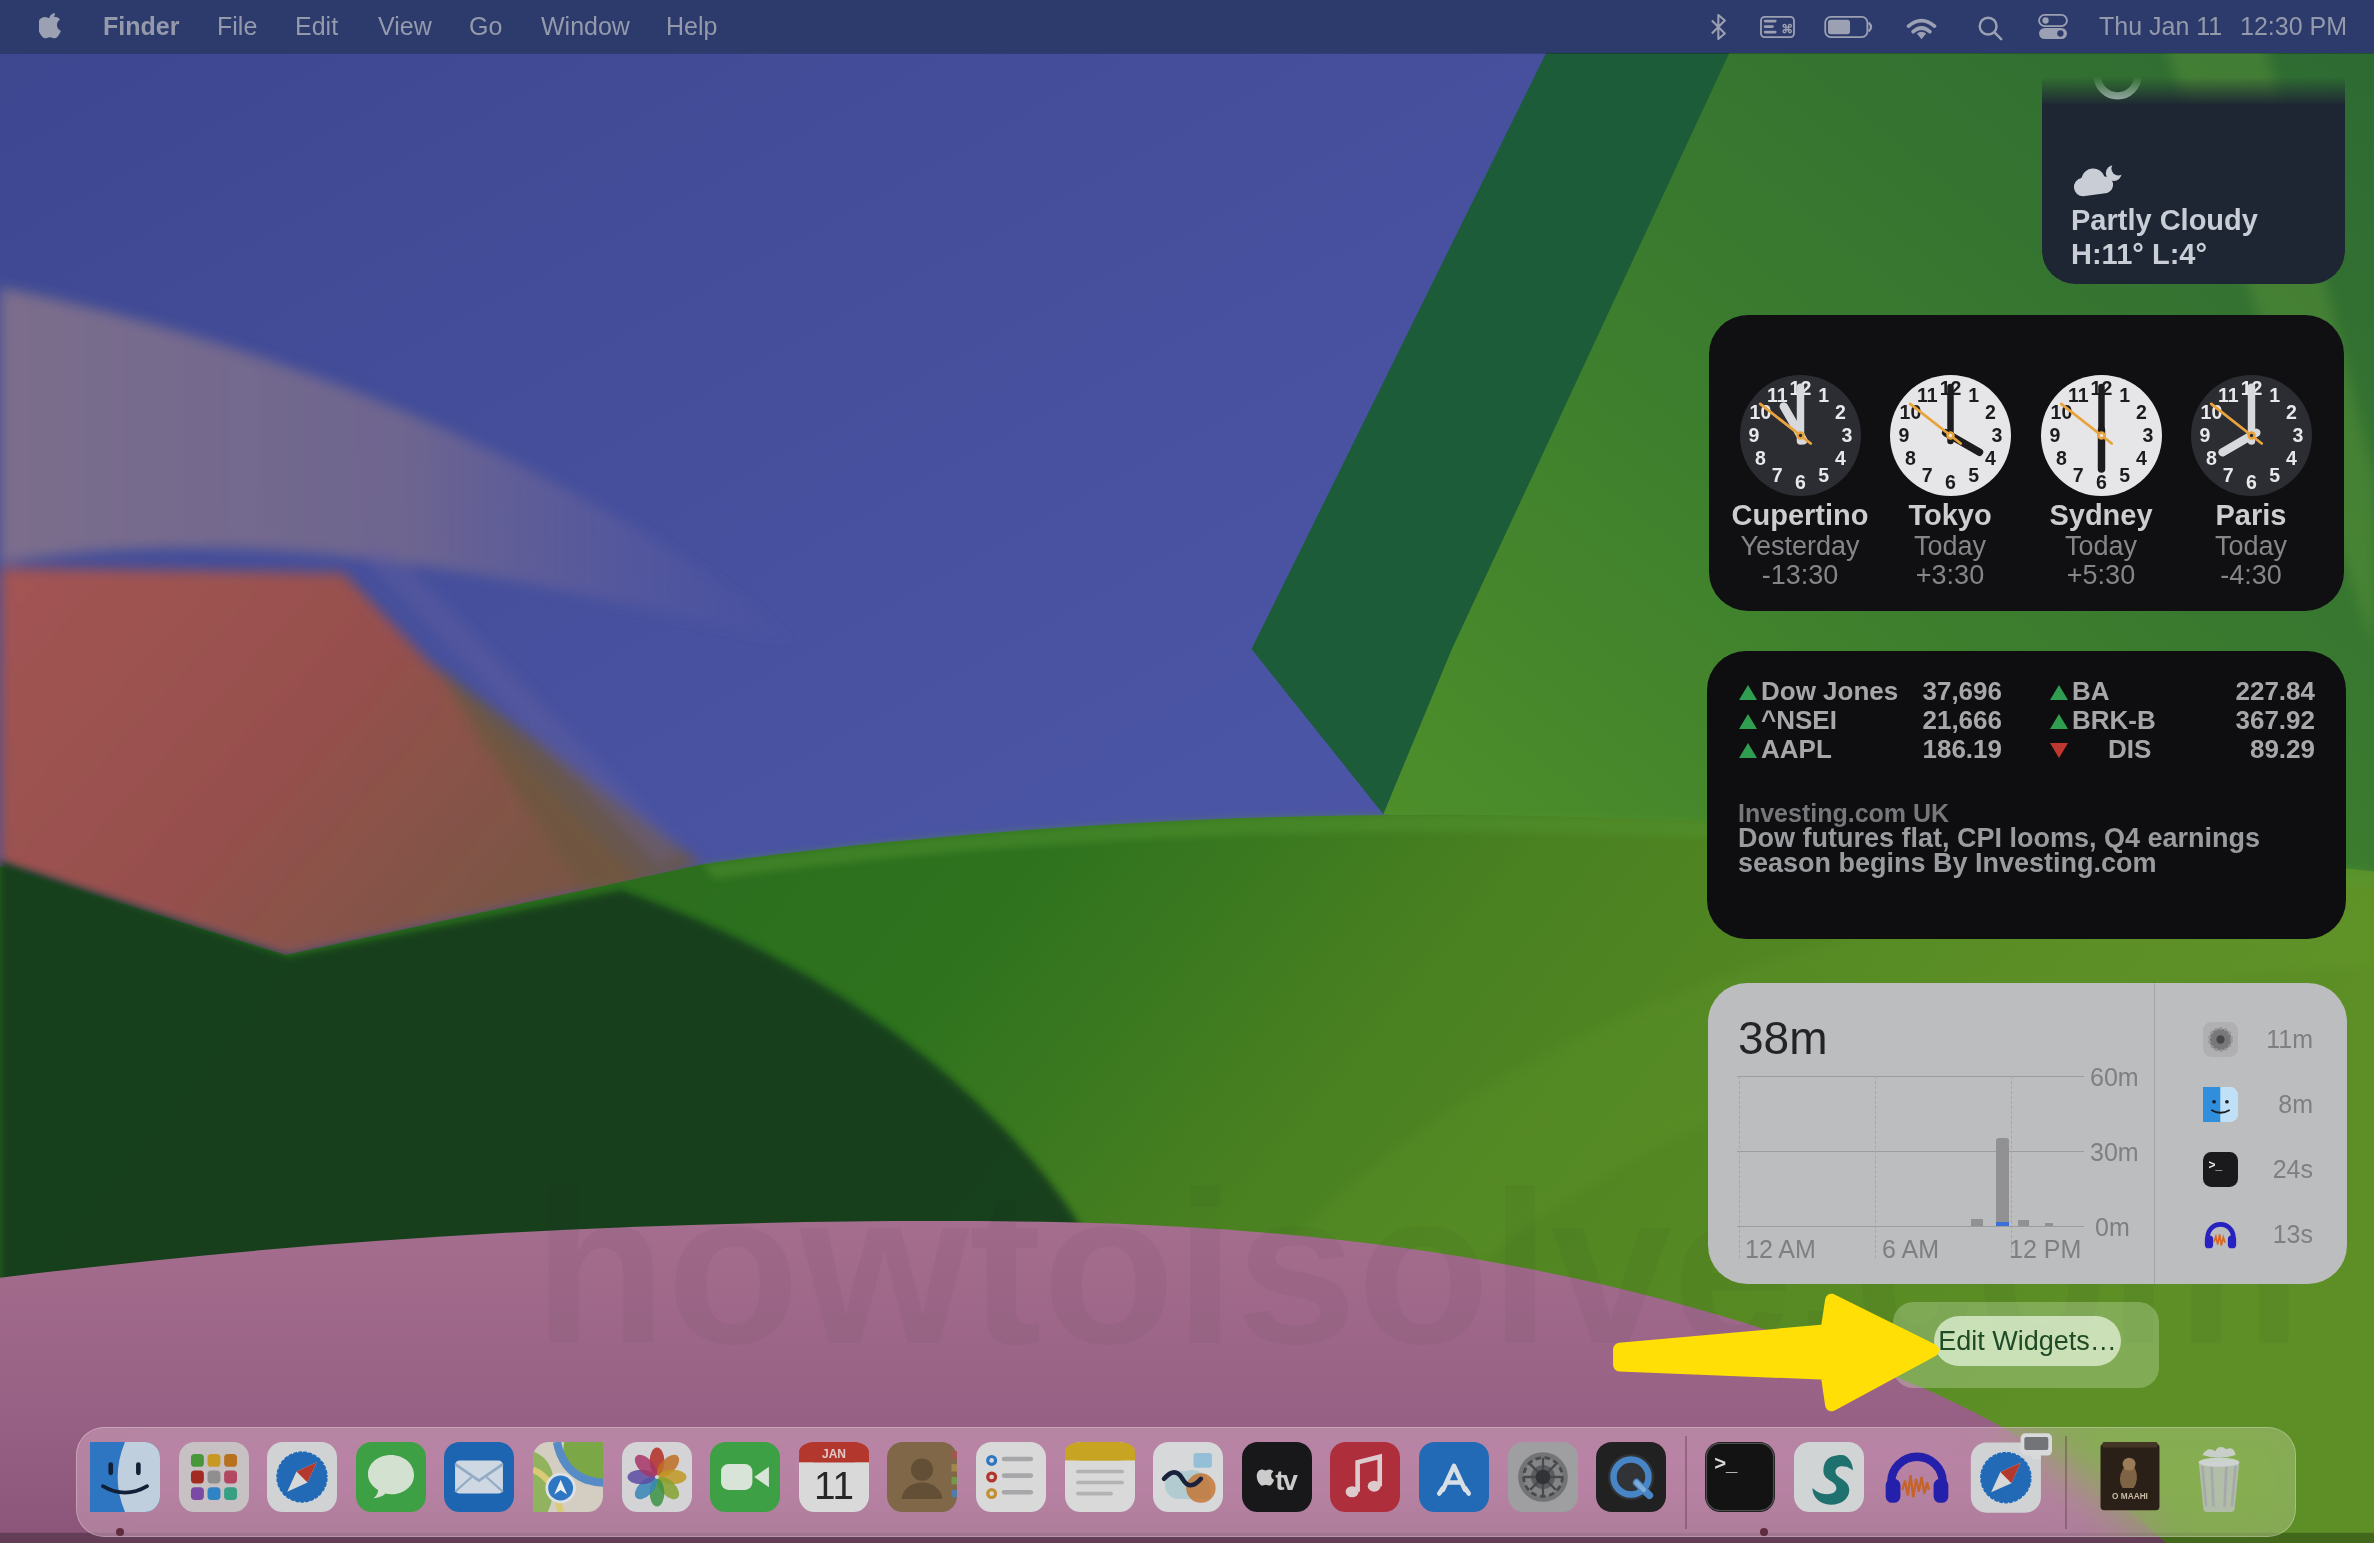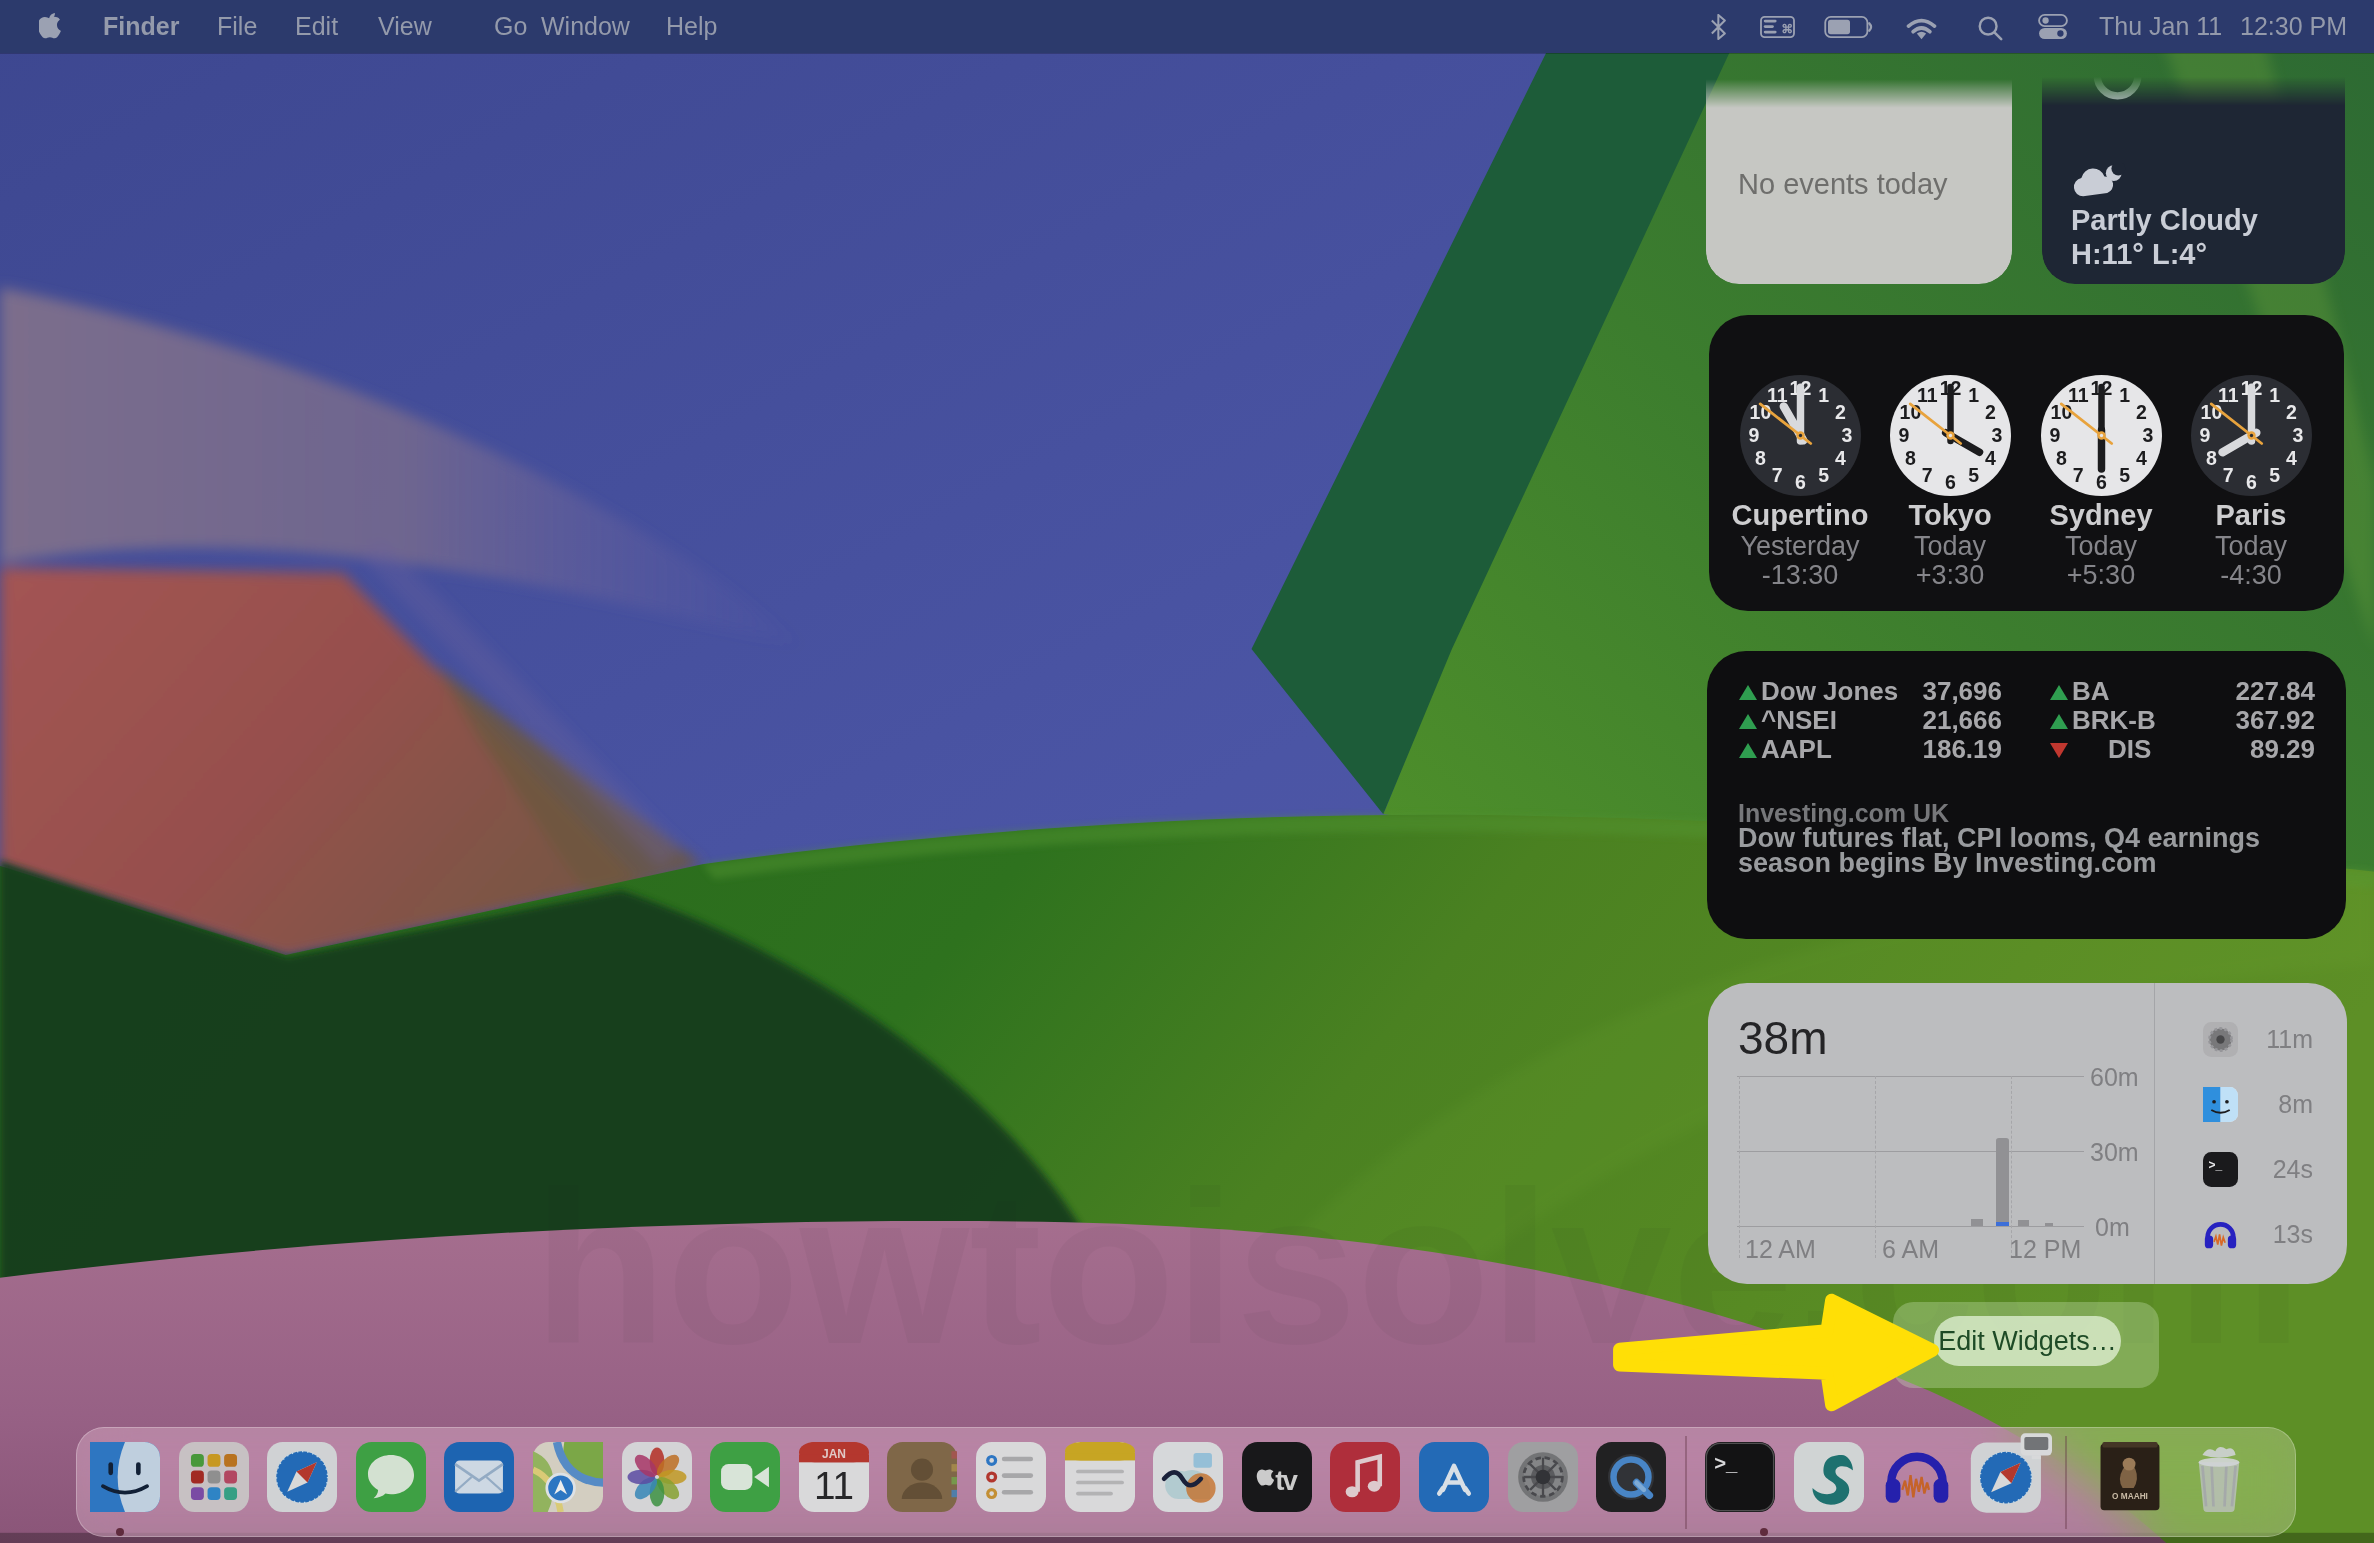--- a/index.html
+++ b/index.html
@@ -125,21 +125,21 @@
 </svg>
 <div id="menubar">
   <svg style="position:absolute;left:39px;top:12px" width="26" height="30" viewBox="0 0 28 32">
     <path fill="#9ba1b2" d="M23.6,16.9c0-4.7,3.9-6.9,4-7-2.2-3.2-5.6-3.6-6.8-3.7-2.9-0.3-5.6,1.7-7.1,1.7-1.5,0-3.7-1.7-6.1-1.6C4.5,6.4,1.6,8.1,0,10.9c-3.3,5.7-0.9,14.2,2.3,18.8,1.6,2.3,3.4,4.8,5.9,4.7,2.4-0.1,3.3-1.5,6.1-1.5,2.9,0,3.7,1.5,6.2,1.5,2.5,0,4.2-2.3,5.7-4.6,1.8-2.6,2.5-5.2,2.6-5.3C28.7,24.4,23.7,22.5,23.6,16.9z" transform="scale(0.82)"></path>
     <path fill="#9ba1b2" d="M18.9,3.4c1.3-1.6,2.2-3.8,2-6-1.9,0.1-4.2,1.3-5.5,2.8-1.2,1.4-2.3,3.7-2,5.8C15.4,6.2,17.6,5,18.9,3.4z" transform="translate(0,3) scale(0.82)"></path>
   </svg>
   <div class="mi" style="position:absolute;left:103px;font-weight:bold;">Finder</div>
   <div class="mi" style="position:absolute;left:217px;">File</div>
   <div class="mi" style="position:absolute;left:295px;">Edit</div>
   <div class="mi" style="position:absolute;left:378px;">View</div>
-  <div class="mi" style="position:absolute;left:494px;">Go</div>
+  <div class="mi" style="position:absolute;left:469px;">Go</div>
   <div class="mi" style="position:absolute;left:541px;">Window</div>
   <div class="mi" style="position:absolute;left:666px;">Help</div>
   <svg style="position:absolute;left:1710px;top:14px" width="16.7" height="26" viewBox="0 0 18 28">
     <path d="M2,7 L16,21 L9,27 L9,1 L16,7 L2,21" stroke="#9ba1b2" stroke-width="2.2" fill="none" stroke-linejoin="round"></path>
   </svg>
   <svg style="position:absolute;left:1760px;top:16px;font-size:27px" width="35" height="22" viewBox="0 0 38 24">
     <rect x="1" y="1" width="36" height="22" rx="4" fill="none" stroke="#9ba1b2" stroke-width="2"></rect>
     <rect x="4" y="4" width="14" height="3" rx="1.5" fill="#9ba1b2"></rect>
     <rect x="4" y="10" width="11" height="3" rx="1.5" fill="#9ba1b2"></rect>
     <rect x="4" y="16" width="14" height="3" rx="1.5" fill="#9ba1b2"></rect>
@@ -162,23 +162,20 @@
   <svg style="position:absolute;left:2038px;top:14px" width="30" height="26" viewBox="0 0 32 28">
     <rect x="1" y="1" width="30" height="12" rx="6" fill="none" stroke="#9ba1b2" stroke-width="2"></rect>
     <circle cx="8" cy="7" r="3.4" fill="#9ba1b2"></circle>
     <rect x="1" y="15" width="30" height="12" rx="6" fill="#9ba1b2"></rect>
     <circle cx="24" cy="21" r="3.4" fill="#2c3a6c"></circle>
   </svg>
   <div class="mi" style="position:absolute;left:2099px;">Thu Jan 11</div>
   <div class="mi" style="position:absolute;left:2240px;">12:30 PM</div>
 </div>
 
-<div class="widget" id="w-cal">
-      <div class="noev">No events today</div>
-    </div>
 <div class="widget" id="w-wx">
   <svg style="position:absolute;left:46px;top:13px" width="61" height="48" viewBox="0 0 66 52">
     <circle cx="32" cy="18" r="22" fill="none" stroke="#aeb3bd" stroke-width="8"></circle>
   </svg>
   <svg style="position:absolute;left:28px;top:117px" width="56" height="37" viewBox="0 0 60 40">
     <circle cx="47" cy="11" r="8.5" fill="#c9cdd6"></circle>
     <circle cx="52" cy="6" r="7.5" fill="#1e2634"></circle>
     <path d="M14,36 a10,10 0 0,1 -2,-19.8 a13,13 0 0,1 25,-1.5 a9,9 0 0,1 3,17.6 z" fill="#c9cdd6"></path>
   </svg>
   <div class="cond">Partly Cloudy</div>

